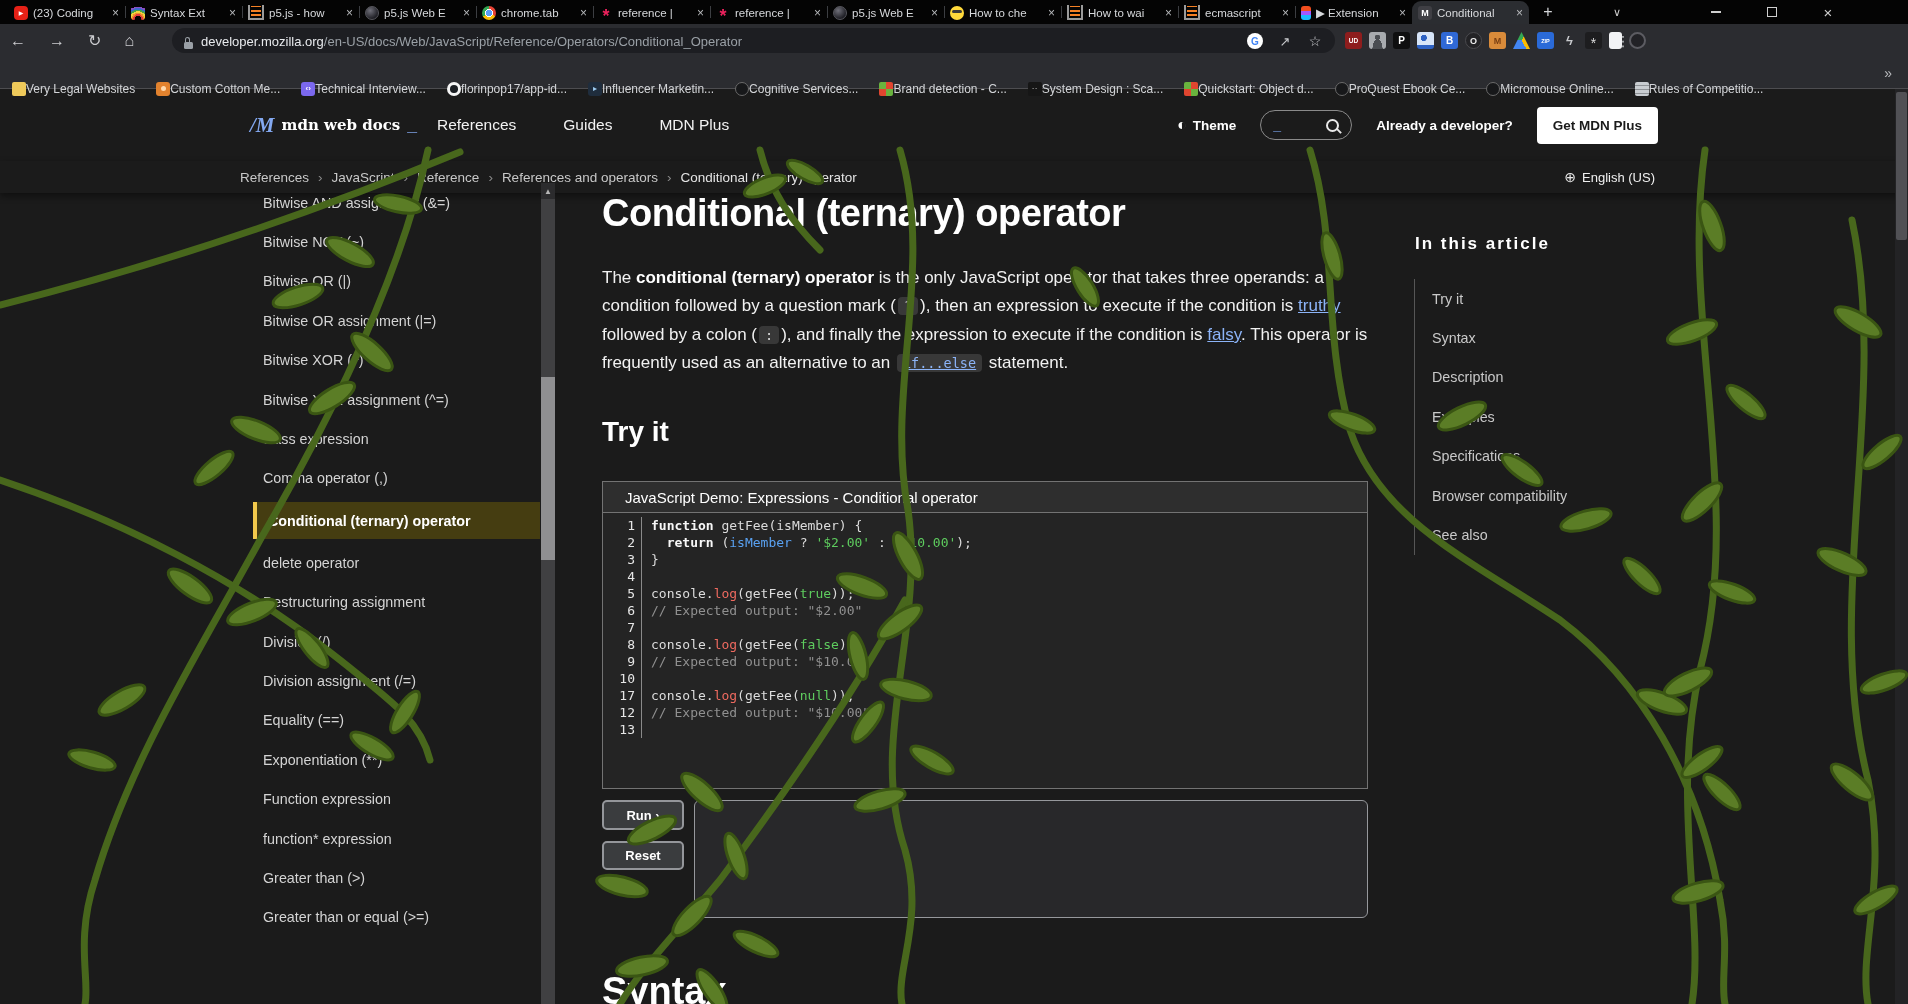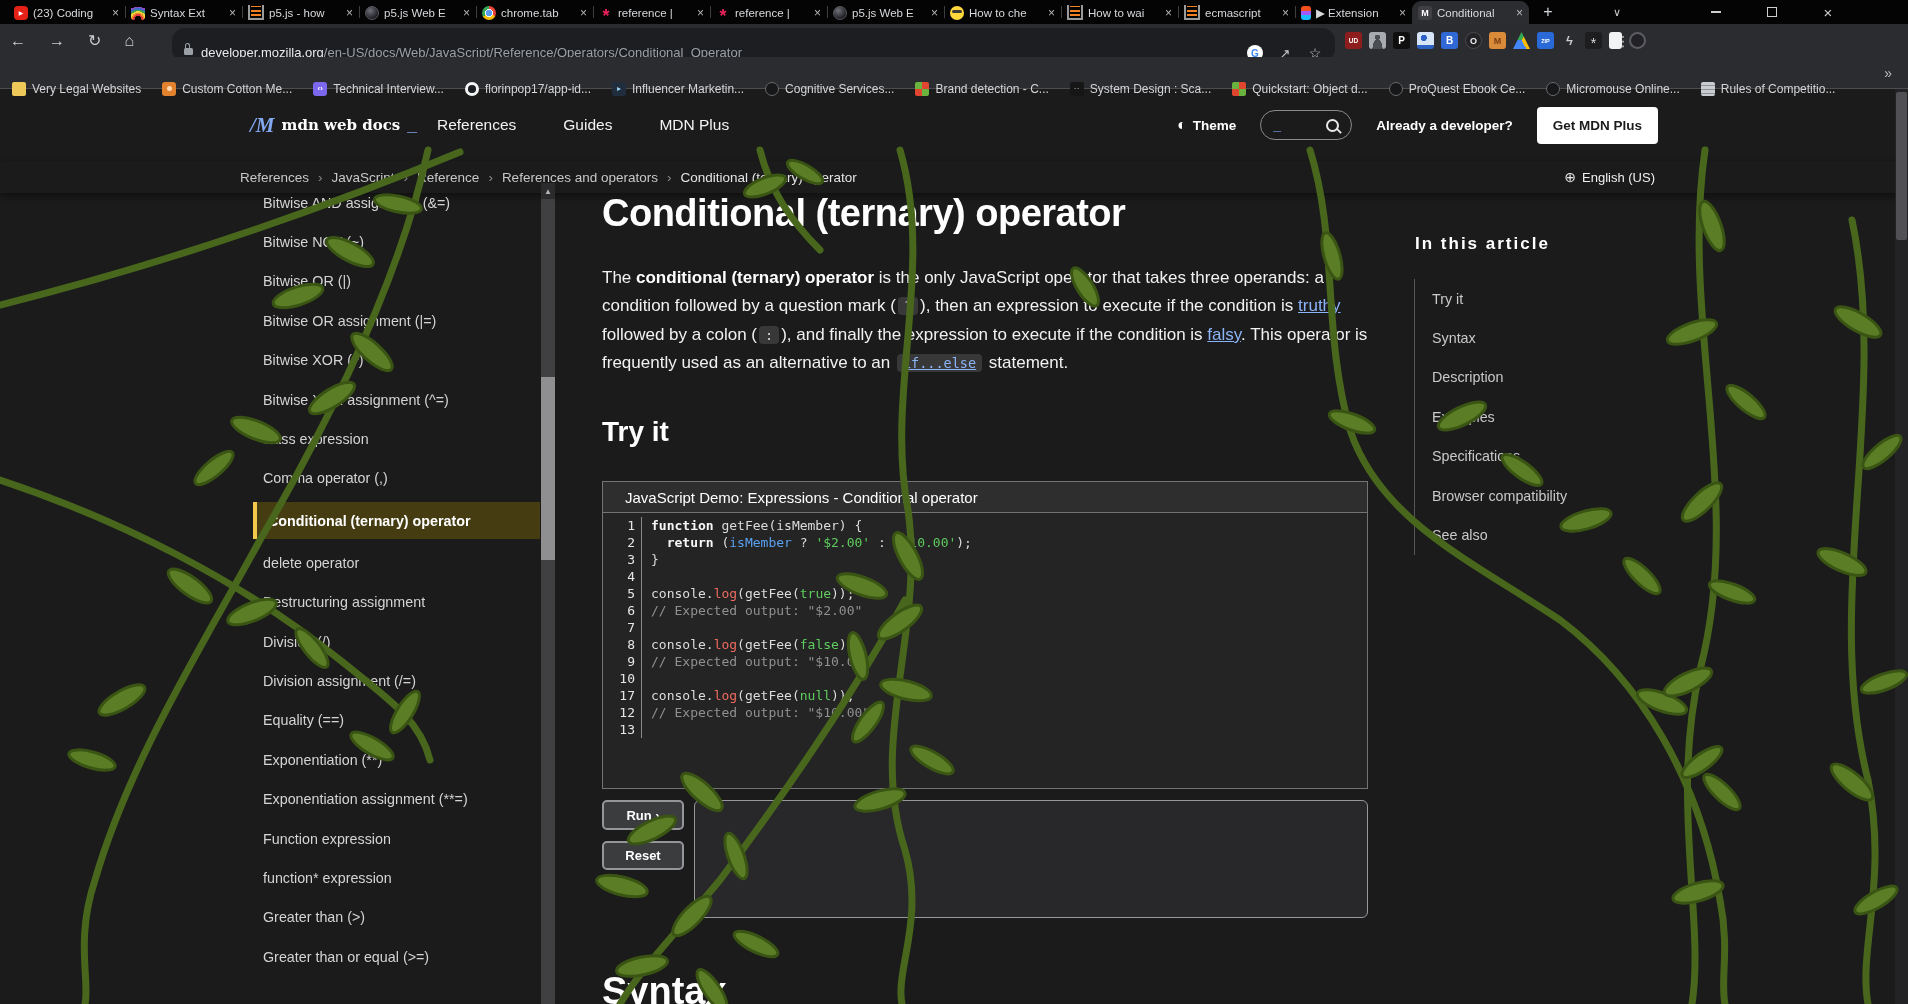--- a/index.html
+++ b/index.html
@@ -44,21 +44,21 @@
   .wc-close::after{content:"×";}
 
   .toolbar{position:absolute;top:24px;left:0;width:1908px;height:33px;background:#2b2c30;z-index:60;}
   .toolbar-nav{position:absolute;left:10px;top:0;height:33px;display:flex;align-items:center;gap:23px;}
   .tool-icon{color:#cdced1;font-size:16px;line-height:1;}
   .ti-back::after{content:"←";}
   .ti-forward::after{content:"→";}
   .ti-reload::after{content:"↻";}
   .ti-home::after{content:"⌂";}
   .omnibox{position:absolute;left:172px;top:4px;width:1163px;height:25px;border-radius:13px;background:#1d1e22;
-           display:flex;align-items:flex-start;padding:17px 12px;box-sizing:border-box;gap:8px;}
+           display:flex;align-items:flex-end;padding:4px 12px;box-sizing:border-box;gap:8px;}
   .lock-icon{width:9px;height:7px;background:#9aa0a6;border-radius:1.5px;position:relative;margin-top:3px;flex:0 0 9px;}
   .lock-icon::before{content:"";position:absolute;top:-5px;left:1px;width:5px;height:5px;border:1.5px solid #9aa0a6;border-bottom:none;border-radius:3px 3px 0 0;box-sizing:border-box;}
   .url{font-size:13px;white-space:nowrap;overflow:hidden;flex:1;}
   .url .domain{color:#e8eaed;}
   .url .path{color:#9aa0a6;}
   .omnibox-icons{display:flex;align-items:center;gap:14px;}
   .omni-icon{color:#c9cbce;font-size:13px;display:inline-flex;align-items:center;justify-content:center;width:16px;height:16px;}
   .oi-google{background:#fff;border-radius:50%;}
   .oi-google::after{content:"G";font-size:10px;font-weight:bold;color:#4285f4;}
   .oi-share::after{content:"↗";font-size:13px;}
@@ -84,21 +84,21 @@
   .x-paw{background:#1d1d1f;border-radius:3px;}
   .x-paw::after{content:"*";color:#ddd;font-size:14px;line-height:0.5;margin-top:6px;}
   .x-white-card{width:13px;background:#f2f3f5;border-radius:3px;}
   .x-dark-ring{background:#222226;border-radius:50%;border:2px solid #5c5c62;box-sizing:border-box;}
   .kebab{position:absolute;left:1616px;top:0;height:33px;display:flex;align-items:center;color:#c9cbce;font-size:14px;}
   .kebab::after{content:"⋮";}
 
   .bookmarksbar{position:absolute;top:57px;left:0;width:1908px;height:32px;background:#2b2c30;
                 border-bottom:1px solid #4d4d50;box-sizing:border-box;z-index:60;}
   .bookmarks-list{position:absolute;left:12px;top:0;height:31px;display:flex;align-items:center;gap:21px;}
-  .bm-item{display:flex;align-items:center;gap:6px;margin-top:32px;}
+  .bm-item{display:flex;align-items:center;margin-top:32px;}
   .bm-label{font-size:12px;color:#d3d5d8;white-space:nowrap;}
   .bm-icon{width:14px;height:14px;position:relative;display:inline-flex;align-items:center;justify-content:center;flex:0 0 14px;}
   .bi-folder{background:#eec95a;border-radius:2px;}
   .bi-shopping{background:#e2822e;border-radius:3px;}
   .bi-shopping::after{content:"";width:5px;height:5px;border-radius:50%;background:#ffd9ad;}
   .bi-code{background:#7b68ee;border-radius:3px;}
   .bi-code::after{content:"‹›";color:#fff;font-size:8px;font-weight:bold;}
   .bi-github{background:#f5f5f5;border-radius:50%;}
   .bi-github::after{content:"";position:absolute;inset:3px;background:#1b1f23;border-radius:50% 50% 46% 46%;}
   .bi-camera{background:#1f2d3d;border-radius:3px;}
@@ -423,21 +423,20 @@
         <li>Bitwise XOR assignment (^=)</li>
         <li>class expression</li>
         <li>Comma operator (,)</li>
         <li class="active">Conditional (ternary) operator</li>
         <li>delete operator</li>
         <li>Destructuring assignment</li>
         <li>Division (/)</li>
         <li>Division assignment (/=)</li>
         <li>Equality (==)</li>
         <li>Exponentiation (**)</li>
-        <li>Exponentiation assignment (**=)</li>
         <li>Function expression</li>
         <li>function* expression</li>
         <li>Greater than (&gt;)</li>
         <li>Greater than or equal (&gt;=)</li>
       </ul>
     <div class="sidebar-scroll">
       <div class="sb-arrow">▲</div>
       <div class="sb-thumb"></div>
     </div>
 

